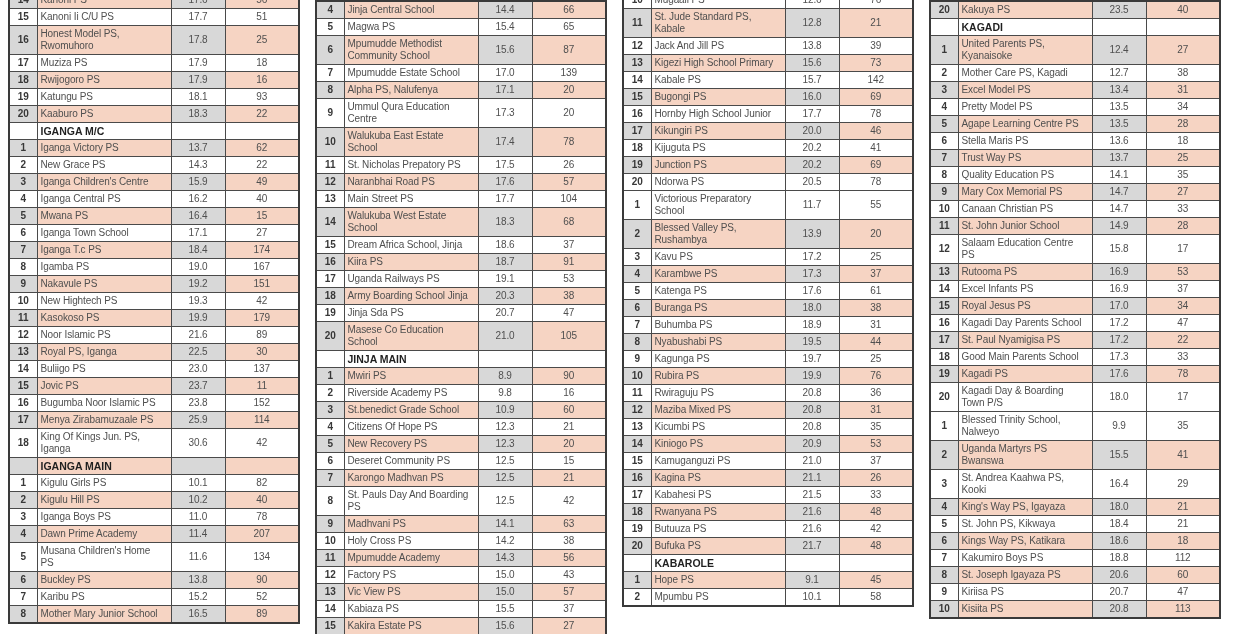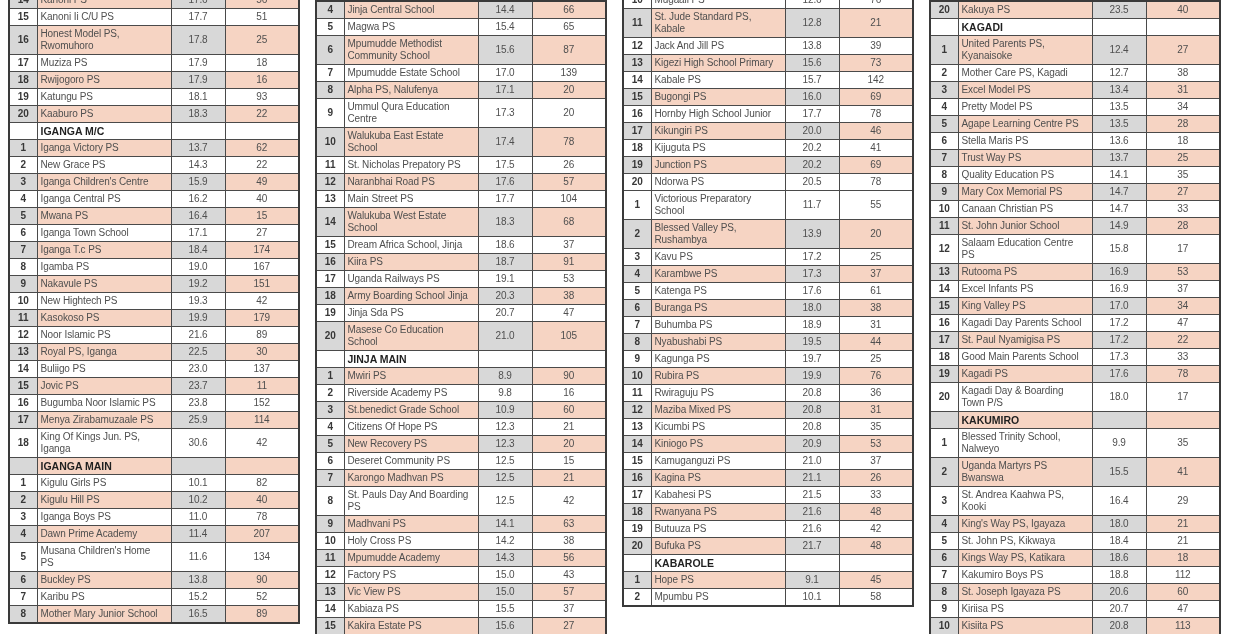--- a/index.html
+++ b/index.html
@@ -822,21 +822,21 @@
             <td class="count">53</td>
           </tr>
           <tr class="school">
             <td class="rank">14</td>
             <td class="name">Excel Infants PS</td>
             <td class="score">16.9</td>
             <td class="count">37</td>
           </tr>
           <tr class="shaded school">
             <td class="rank">15</td>
-            <td class="name">King Valley PS</td>
+            <td class="name">Royal Jesus PS</td>
             <td class="score">17.0</td>
             <td class="count">34</td>
           </tr>
           <tr class="school">
             <td class="rank">16</td>
             <td class="name">Kagadi Day Parents School</td>
             <td class="score">17.2</td>
             <td class="count">47</td>
           </tr>
           <tr class="shaded school">
@@ -856,26 +856,20 @@
             <td class="name">Kagadi PS</td>
             <td class="score">17.6</td>
             <td class="count">78</td>
           </tr>
           <tr class="school">
             <td class="rank">20</td>
             <td class="name">Kagadi Day &amp; Boarding
 Town P/S</td>
             <td class="score">18.0</td>
             <td class="count">17</td>
-          </tr>
-          <tr class="shaded section">
-            <td class="rank"></td>
-            <td class="name">KAKUMIRO</td>
-            <td class="score"></td>
-            <td class="count"></td>
           </tr>
           <tr class="school">
             <td class="rank">1</td>
             <td class="name">Blessed Trinity School,
 Nalweyo</td>
             <td class="score">9.9</td>
             <td class="count">35</td>
           </tr>
           <tr class="shaded school">
             <td class="rank">2</td>

